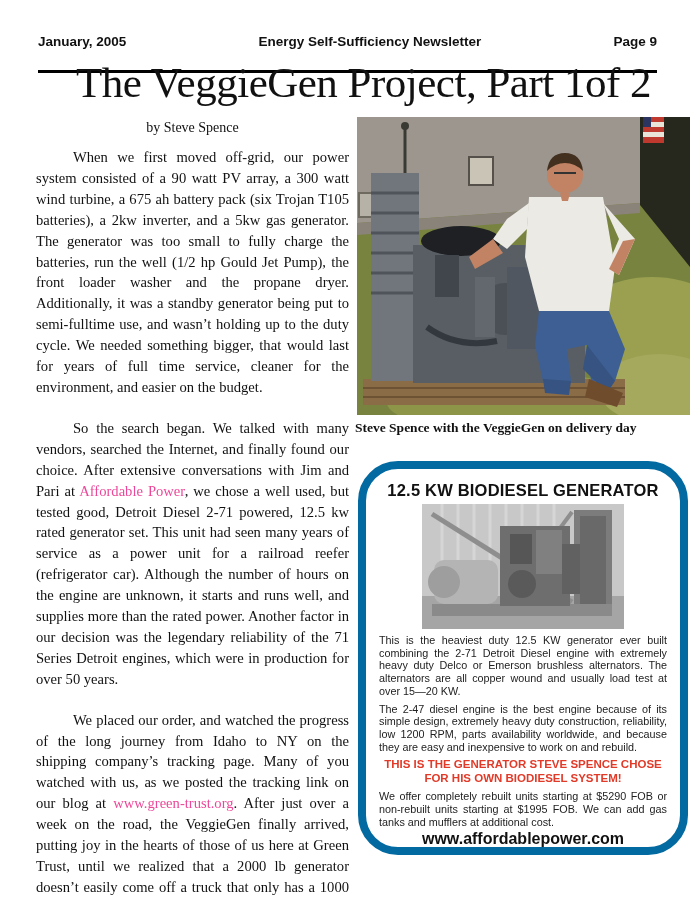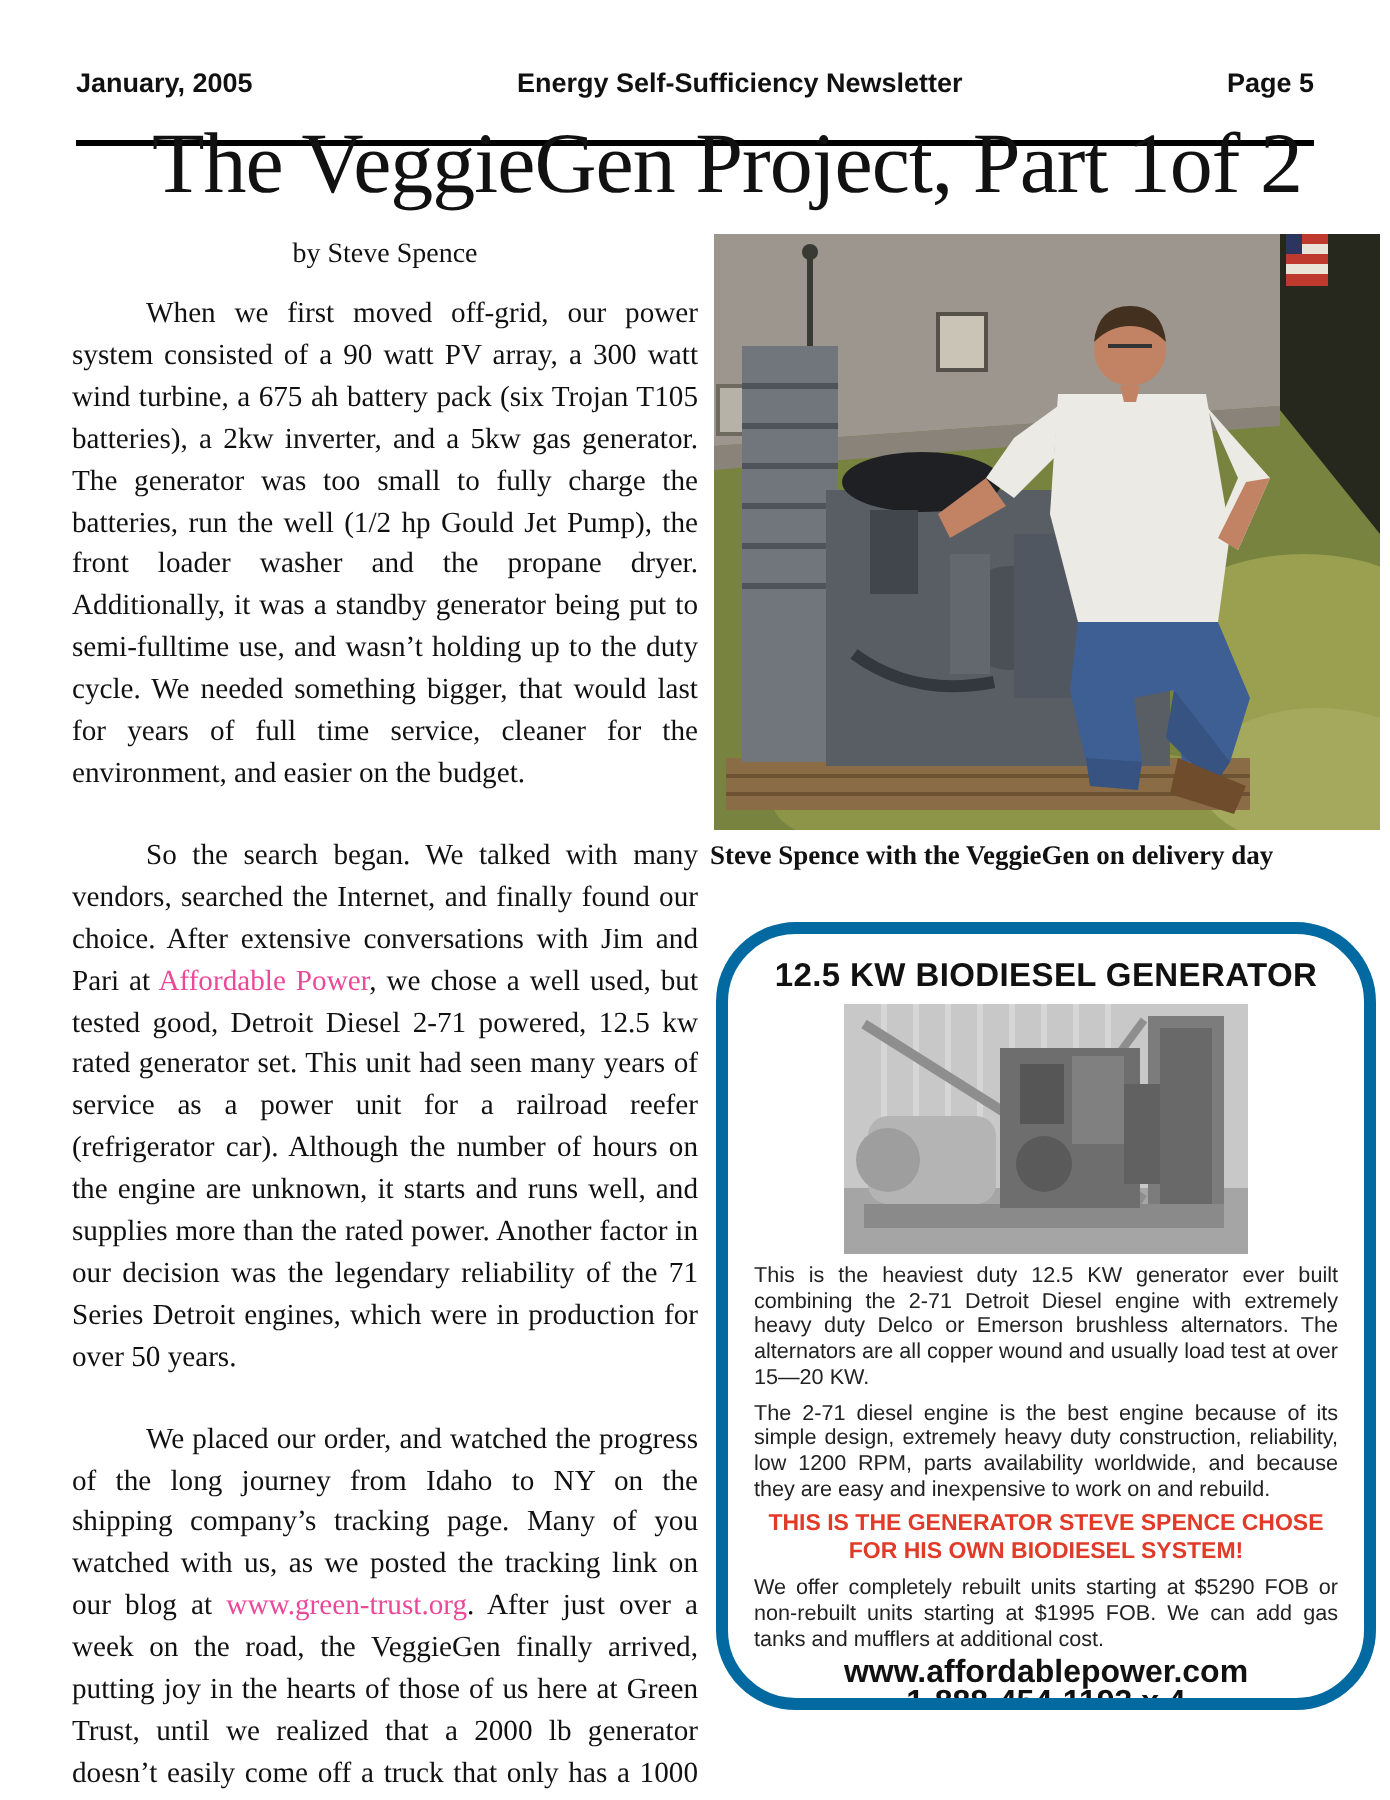--- a/index.html
+++ b/index.html
@@ -19,38 +19,38 @@
 
   .col{position:absolute;left:36px;top:147px;width:313px;font-size:14.6px;
        line-height:20.9px;text-align:justify;}
   .col p{margin:0 0 20px;text-indent:37px;}
   a.inline-link{color:#ec4899;cursor:pointer;}
 
   .photo{position:absolute;left:357px;top:117px;width:333px;height:298px;}
   .caption{position:absolute;left:355px;top:420px;width:338px;font-weight:bold;font-size:13.5px;}
 
   .adbox{position:absolute;left:358px;top:461px;width:330px;height:394px;
-         border:6px solid #0369a1;border-radius:40px;box-sizing:border-box;
+         border:8px solid #0369a1;border-radius:40px;box-sizing:border-box;
          font-family:"Liberation Sans",sans-serif;overflow:hidden;background:#fff;}
   .ad-title{text-align:center;font-weight:bold;font-size:16.5px;margin:12px 8px 4px;letter-spacing:0.2px;}
   .ad-photo{display:block;margin:0 auto;}
   .ad-text{margin:5px 13px 0;font-size:10.8px;line-height:12.7px;text-align:justify;color:#222;}
   .ad-highlight{margin:5px 6px 0;text-align:center;font-weight:bold;font-size:11.5px;
                 line-height:13.5px;color:#e23a28;}
   .ad-contact{margin-top:4px;text-align:center;font-weight:bold;font-size:16px;line-height:14.5px;}
 </style>
 </head>
 <body>
 
 <div class="page">
 
   <div class="masthead">
     <span>January, 2005</span>
     <span>Energy Self-Sufficiency Newsletter</span>
-    <span>Page 5</span>
+    <span>Page 9</span>
   </div>
 
   <h1 class="headline">The VeggieGen Project, Part 1of 2</h1>
 
   <div class="byline">by Steve Spence</div>
 
   <div class="col">
     <p><span>When we first moved off-grid, our power system consisted of a 90 watt PV array, a 300 watt wind turbine, a 675 ah battery pack (six Trojan T105 batteries), a 2kw inverter, and a 5kw gas generator. The generator was too small to fully charge the batteries, run the well (1/2 hp Gould Jet Pump), the front loader washer and the propane dryer. Additionally, it was a standby generator being put to semi-fulltime use, and wasn’t holding up to the duty cycle. We needed something bigger, that would last for years of full time service, cleaner for the environment, and easier on the budget.</span></p>
     <p><span>So the search began. We talked with many vendors, searched the Internet, and finally found our choice. After extensive conversations with Jim and Pari at </span><a class="inline-link">Affordable Power</a><span>, we chose a well used, but tested good, Detroit Diesel 2-71 powered, 12.5 kw rated generator set. This unit had seen many years of service as a power unit for a railroad reefer (refrigerator car). Although the number of hours on the engine are unknown, it starts and runs well, and supplies more than the rated power. Another factor in our decision was the legendary reliability of the 71 Series Detroit engines, which were in production for over 50 years.</span></p>
     <p><span>We placed our order, and watched the progress of the long journey from Idaho to NY on the shipping company’s tracking page. Many of you watched with us, as we posted the tracking link on our blog at </span><a class="inline-link">www.green-trust.org</a><span>. After just over a week on the road, the VeggieGen finally arrived, putting joy in the hearts of those of us here at Green Trust, until we realized that a 2000 lb generator doesn’t easily come off a truck that only has a 1000 lb. lift gate. Our neighbor, Bob, came to our rescue with his backhoe, and supported the lift gate with his bucket, and then lifted the engine into place by hooking chains from the lift points on the generator to the bucket of his backhoe.</span></p>
@@ -152,21 +152,21 @@
       <rect x="12" y="56" width="64" height="44" rx="10" fill="#b4b4b4"></rect>
       <circle cx="22" cy="78" r="16" fill="#9e9e9e"></circle>
       <rect x="78" y="22" width="70" height="80" fill="#6e6e6e"></rect>
       <rect x="88" y="30" width="22" height="30" fill="#565656"></rect>
       <rect x="114" y="26" width="26" height="44" fill="#808080"></rect>
       <circle cx="100" cy="80" r="14" fill="#5a5a5a"></circle>
       <rect x="140" y="40" width="18" height="50" fill="#616161"></rect>
     </svg>
 
     <div class="ad-text">This is the heaviest duty 12.5 KW generator ever built combining the 2-71 Detroit Diesel engine with extremely heavy duty Delco or Emerson brushless alternators. The alternators are all copper wound and usually load test at over 15—20 KW.</div>
-    <div class="ad-text">The 2-71 diesel engine is the best engine because of its simple design, extremely heavy duty construction, reliability, low 1200 RPM, parts availability worldwide, and because they are easy and inexpensive to work on and rebuild.</div>
+    <div class="ad-text">The 2-47 diesel engine is the best engine because of its simple design, extremely heavy duty construction, reliability, low 1200 RPM, parts availability worldwide, and because they are easy and inexpensive to work on and rebuild.</div>
     <div class="ad-highlight">
       <div>THIS IS THE GENERATOR STEVE SPENCE CHOSE</div>
       <div>FOR HIS OWN BIODIESEL SYSTEM!</div>
     </div>
     <div class="ad-text">We offer completely rebuilt units starting at $5290 FOB or non-rebuilt units starting at $1995 FOB. We can add gas tanks and mufflers at additional cost.</div>
     <div class="ad-contact">
       <div>www.affordablepower.com</div>
       <div>1-888-454-1193 x 4</div>
     </div>
   </div>

